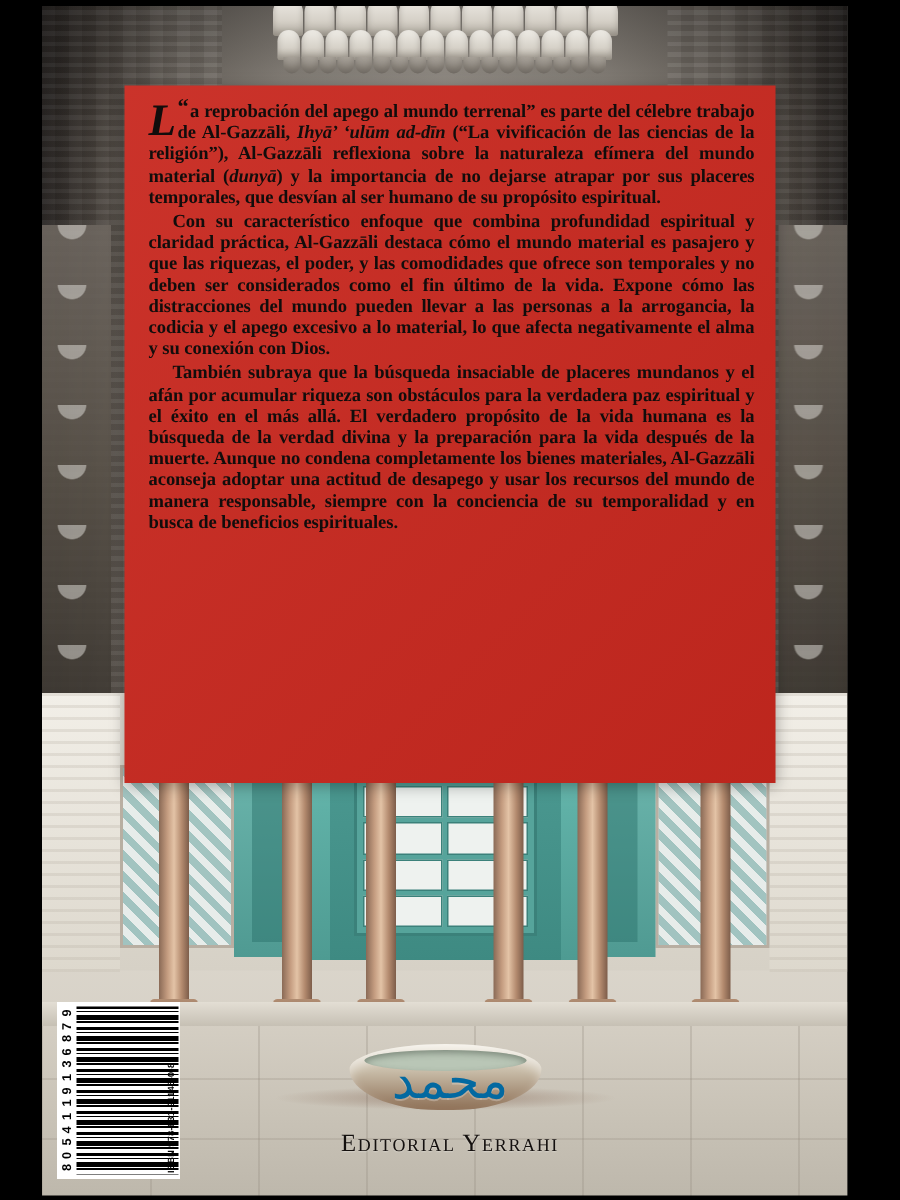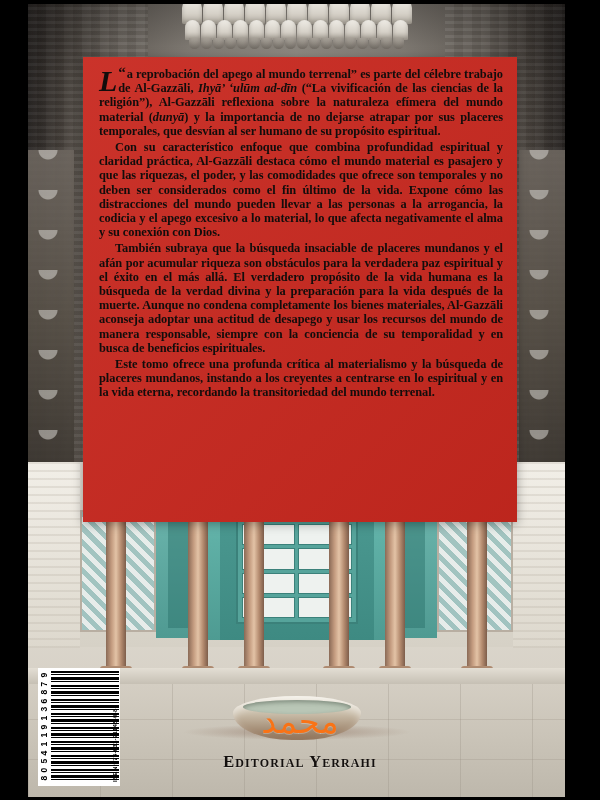--- a/index.html
+++ b/index.html
@@ -389,37 +389,37 @@
   
   .calligraphy {
     position: absolute;
     left: 50%;
     transform: translateX(-50%);
     top: 692px;
     width: 160px;
     height: 62px;
     font-family: "DejaVu Sans", sans-serif;
     font-size: 34px;
-    color: #f97316;
+    color: #0369a1;
     text-align: center;
     line-height: 58px;
     letter-spacing: -4px;
     text-shadow: 0 1px 0 rgba(255,255,255,0.25);
     direction: rtl;
     overflow: hidden;
   }
   .publisher {
     position: absolute;
     left: 0;
     right: 0;
     top: 752px;
     text-align: center;
     font-family: "Liberation Serif", serif;
     font-size: 16.5px;
-    font-weight: 700;
+    font-weight: 400;
     font-variant: small-caps;
     letter-spacing: 1.1px;
     color: #14100e;
     text-shadow: 0 1px 1px rgba(255,255,255,0.35);
   }
 
   
   .frame-l, .frame-r, .frame-t, .frame-b {
     position: absolute;
     background: #000;
@@ -535,21 +535,20 @@
         <div class="fountain"></div>
       </div>
     </div>
   </div>
 
   <div class="red-panel">
     <p class="first"><span class="openq">“</span><span class="dropcap">L</span><span>a reprobación del apego al mundo terrenal” es parte del célebre trabajo de Al-Gazzāli, </span><em>Ihyā’ ‘ulūm ad-dīn</em><span> (“La vivificación de las ciencias de la religión”), Al-Gazzāli reflexiona sobre la naturaleza efímera del mundo material (</span><em>dunyā</em><span>) y la importancia de no dejarse atrapar por sus placeres temporales, que desvían al ser humano de su propósito espiritual.</span></p>
 
     <p>Con su característico enfoque que combina profundidad espiritual y claridad práctica, Al-Gazzāli destaca cómo el mundo material es pasajero y que las riquezas, el poder, y las comodidades que ofrece son temporales y no deben ser considerados como el fin último de la vida. Expone cómo las distracciones del mundo pueden llevar a las personas a la arrogancia, la codicia y el apego excesivo a lo material, lo que afecta negativamente el alma y su conexión con Dios.</p>
     <p>También subraya que la búsqueda insaciable de placeres mundanos y el afán por acumular riqueza son obstáculos para la verdadera paz espiritual y el éxito en el más allá. El verdadero propósito de la vida humana es la búsqueda de la verdad divina y la preparación para la vida después de la muerte. Aunque no condena completamente los bienes materiales, Al-Gazzāli aconseja adoptar una actitud de desapego y usar los recursos del mundo de manera responsable, siempre con la conciencia de su temporalidad y en busca de beneficios espirituales.</p>
-    <p>Este tomo ofrece una profunda crítica al materialismo y la búsqueda de placeres mundanos, instando a los creyentes a centrarse en lo espiritual y en la vida eterna, recordando la transitoriedad del mundo terrenal.</p>
   </div>
 
   <div class="barcode-box">
     <div class="barcode-digits">
       <span>9</span>
       <span>7</span>
       <span>8</span>
       <span>6</span>
       <span>3</span>
       <span>1</span>

